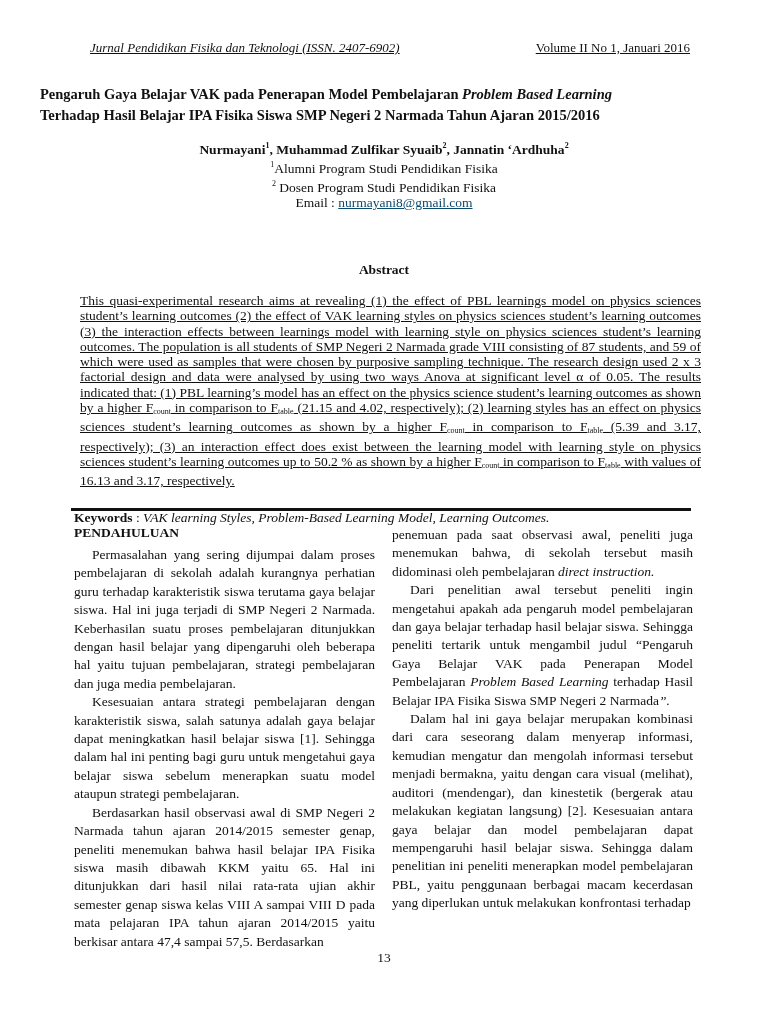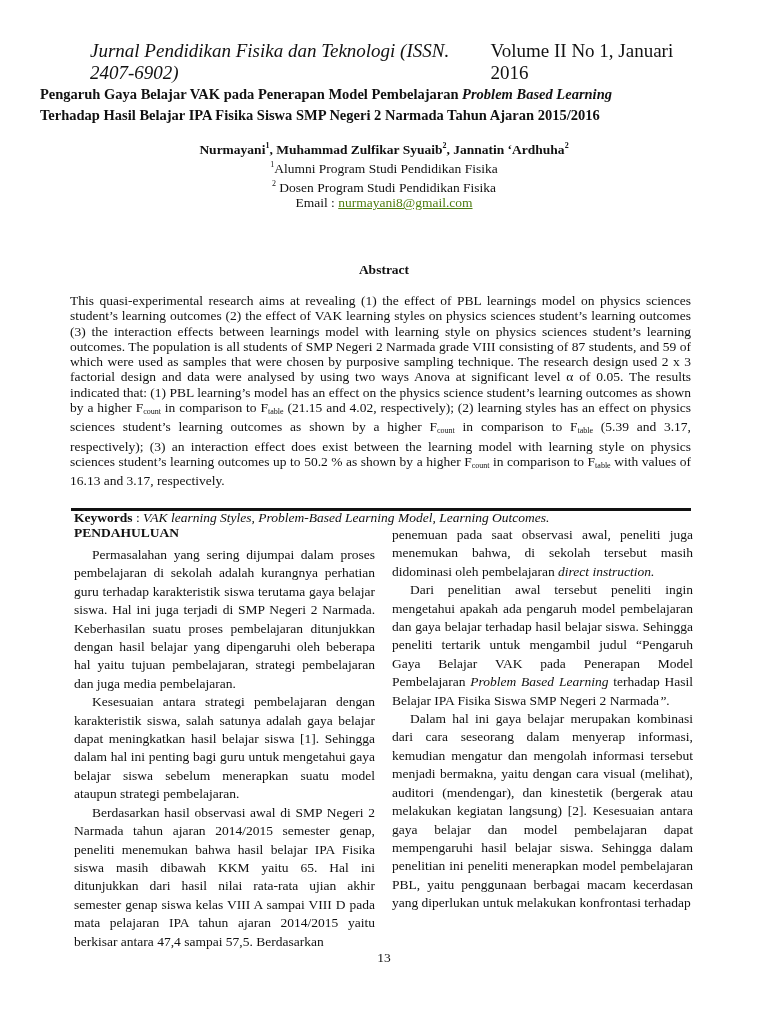--- a/index.html
+++ b/index.html
@@ -2,41 +2,41 @@
 <html><head>
 <meta charset="utf-8">
 <style>
   html, body { margin: 0; padding: 0; background: #ffffff; }
   body {
     width: 768px; height: 1024px; position: relative; overflow: hidden;
     font-family: "Liberation Serif", serif; color: #111111;
   }
   .running-head {
     position: absolute; top: 40px; left: 90px; width: 600px;
-    font-size: 19px; display: flex; justify-content: flex-start;
+    font-size: 13px; display: flex; justify-content: space-between; text-decoration: underline;
   }
   .running-head .journal { font-style: italic; }
   .title {
     position: absolute; top: 84px; left: 40px; width: 688px;
     text-align: left; font-weight: bold; font-size: 14.5px; line-height: 21px;
   }
   .authors-block {
     position: absolute; top: 138px; left: 84px; width: 600px;
     text-align: center; font-size: 13.5px; line-height: 15.5px;
   }
   .authors { font-weight: bold; }
   .authors sup, .aff sup { font-size: 8px; }
-  .email-link { color: #4d7c0f; text-decoration: underline; }
+  .email-link { color: #0c4a6e; text-decoration: underline; }
   .abstract-heading {
     position: absolute; top: 262px; left: 0; width: 768px;
     text-align: center; font-weight: bold; font-size: 13.5px;
   }
   .abstract-body {
-    position: absolute; top: 293px; left: 70px; width: 621px;
-    font-size: 13.5px; line-height: 15.3px; text-align: justify;
+    position: absolute; top: 293px; left: 80px; width: 621px;
+    font-size: 13.5px; line-height: 15.3px; text-align: justify; text-decoration: underline;
   }
   .abstract-body sub { font-size: 8px; vertical-align: -2px; }
   .keywords {
     position: absolute; top: 490px; left: 74px; width: 621px;
     font-size: 13.5px; line-height: 16px; margin-top: 20px;
   }
   .keywords .kw-label { font-weight: bold; }
   .keywords .kw-values { font-style: italic; }
   .rule {
     position: absolute; top: 508px; left: 71px; width: 620px; height: 3px;

